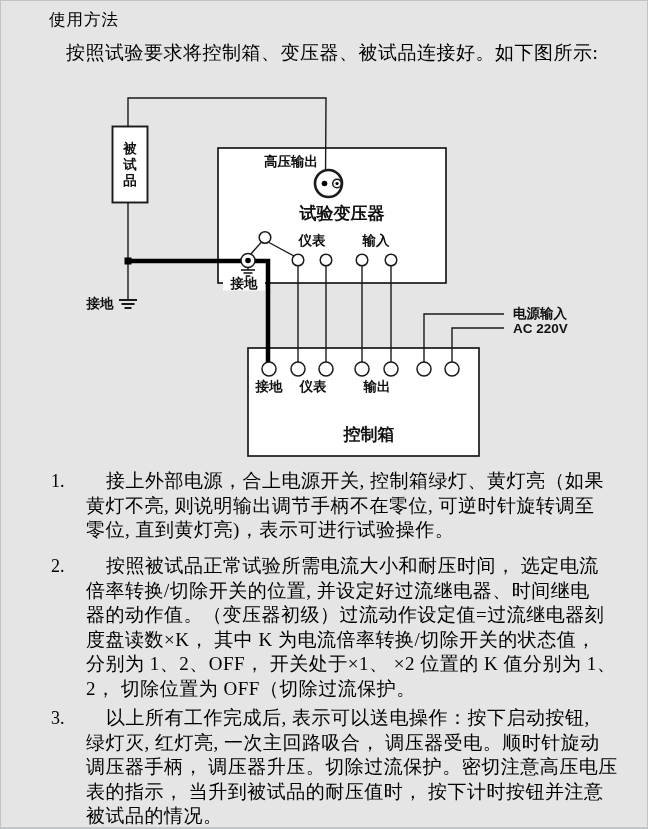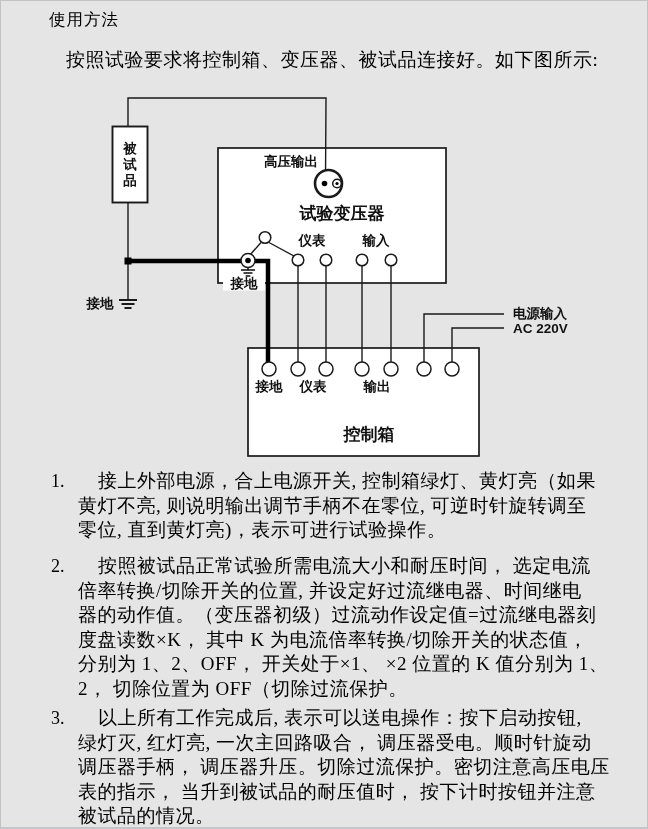--- a/index.html
+++ b/index.html
@@ -3,24 +3,24 @@
 <meta charset="utf-8">
 <style>
   html,body { margin:0; padding:0; background:#fff; }
   .page {
     position:relative; width:648px; height:829px; box-sizing:border-box;
     background:#e5e5e5; border:1px solid #c3c3c3; border-bottom:2px solid #c2c6ca;
     overflow:hidden;
     font-family:"Liberation Serif","DejaVu Serif",serif; color:#000;
   }
   .title { position:absolute; left:48px; top:8px; font-size:16.5px; letter-spacing:1px; }
-  .intro { position:absolute; left:65px; top:46px; font-size:19px; letter-spacing:0.5px; white-space:pre; }
+  .intro { position:absolute; left:65px; top:39px; font-size:19px; letter-spacing:0.5px; white-space:pre; }
   .diagram { position:absolute; left:0; top:80px; }
   .num   { position:absolute; left:50px; width:34px; font-size:18px; }
-  .itext { position:absolute; left:77px; width:540px; font-size:19px; line-height:24.5px;
+  .itext { position:absolute; left:85px; width:540px; font-size:19px; line-height:24.5px;
            letter-spacing:0.5px; white-space:pre; text-indent:20px; }
   
   .box   { fill:#fff; stroke:#1a1a1a; stroke-width:1.7; }
   .wire  { fill:none; stroke:#1a1a1a; stroke-width:1.4; }
   .wire-thick { fill:none; stroke:#000; stroke-width:4.5; }
   .term  { fill:#fff; stroke:#1a1a1a; stroke-width:1.5; }
   .term-bold { fill:#fff; stroke:#1a1a1a; stroke-width:2.6; }
   .gnd   { stroke:#1a1a1a; stroke-width:2; fill:none; }
   .lbl    { font:bold 13.5px "Liberation Sans","DejaVu Sans",sans-serif; fill:#111; }
   .lbl-lg { font:bold 17px "Liberation Sans","DejaVu Sans",sans-serif; fill:#111; }

